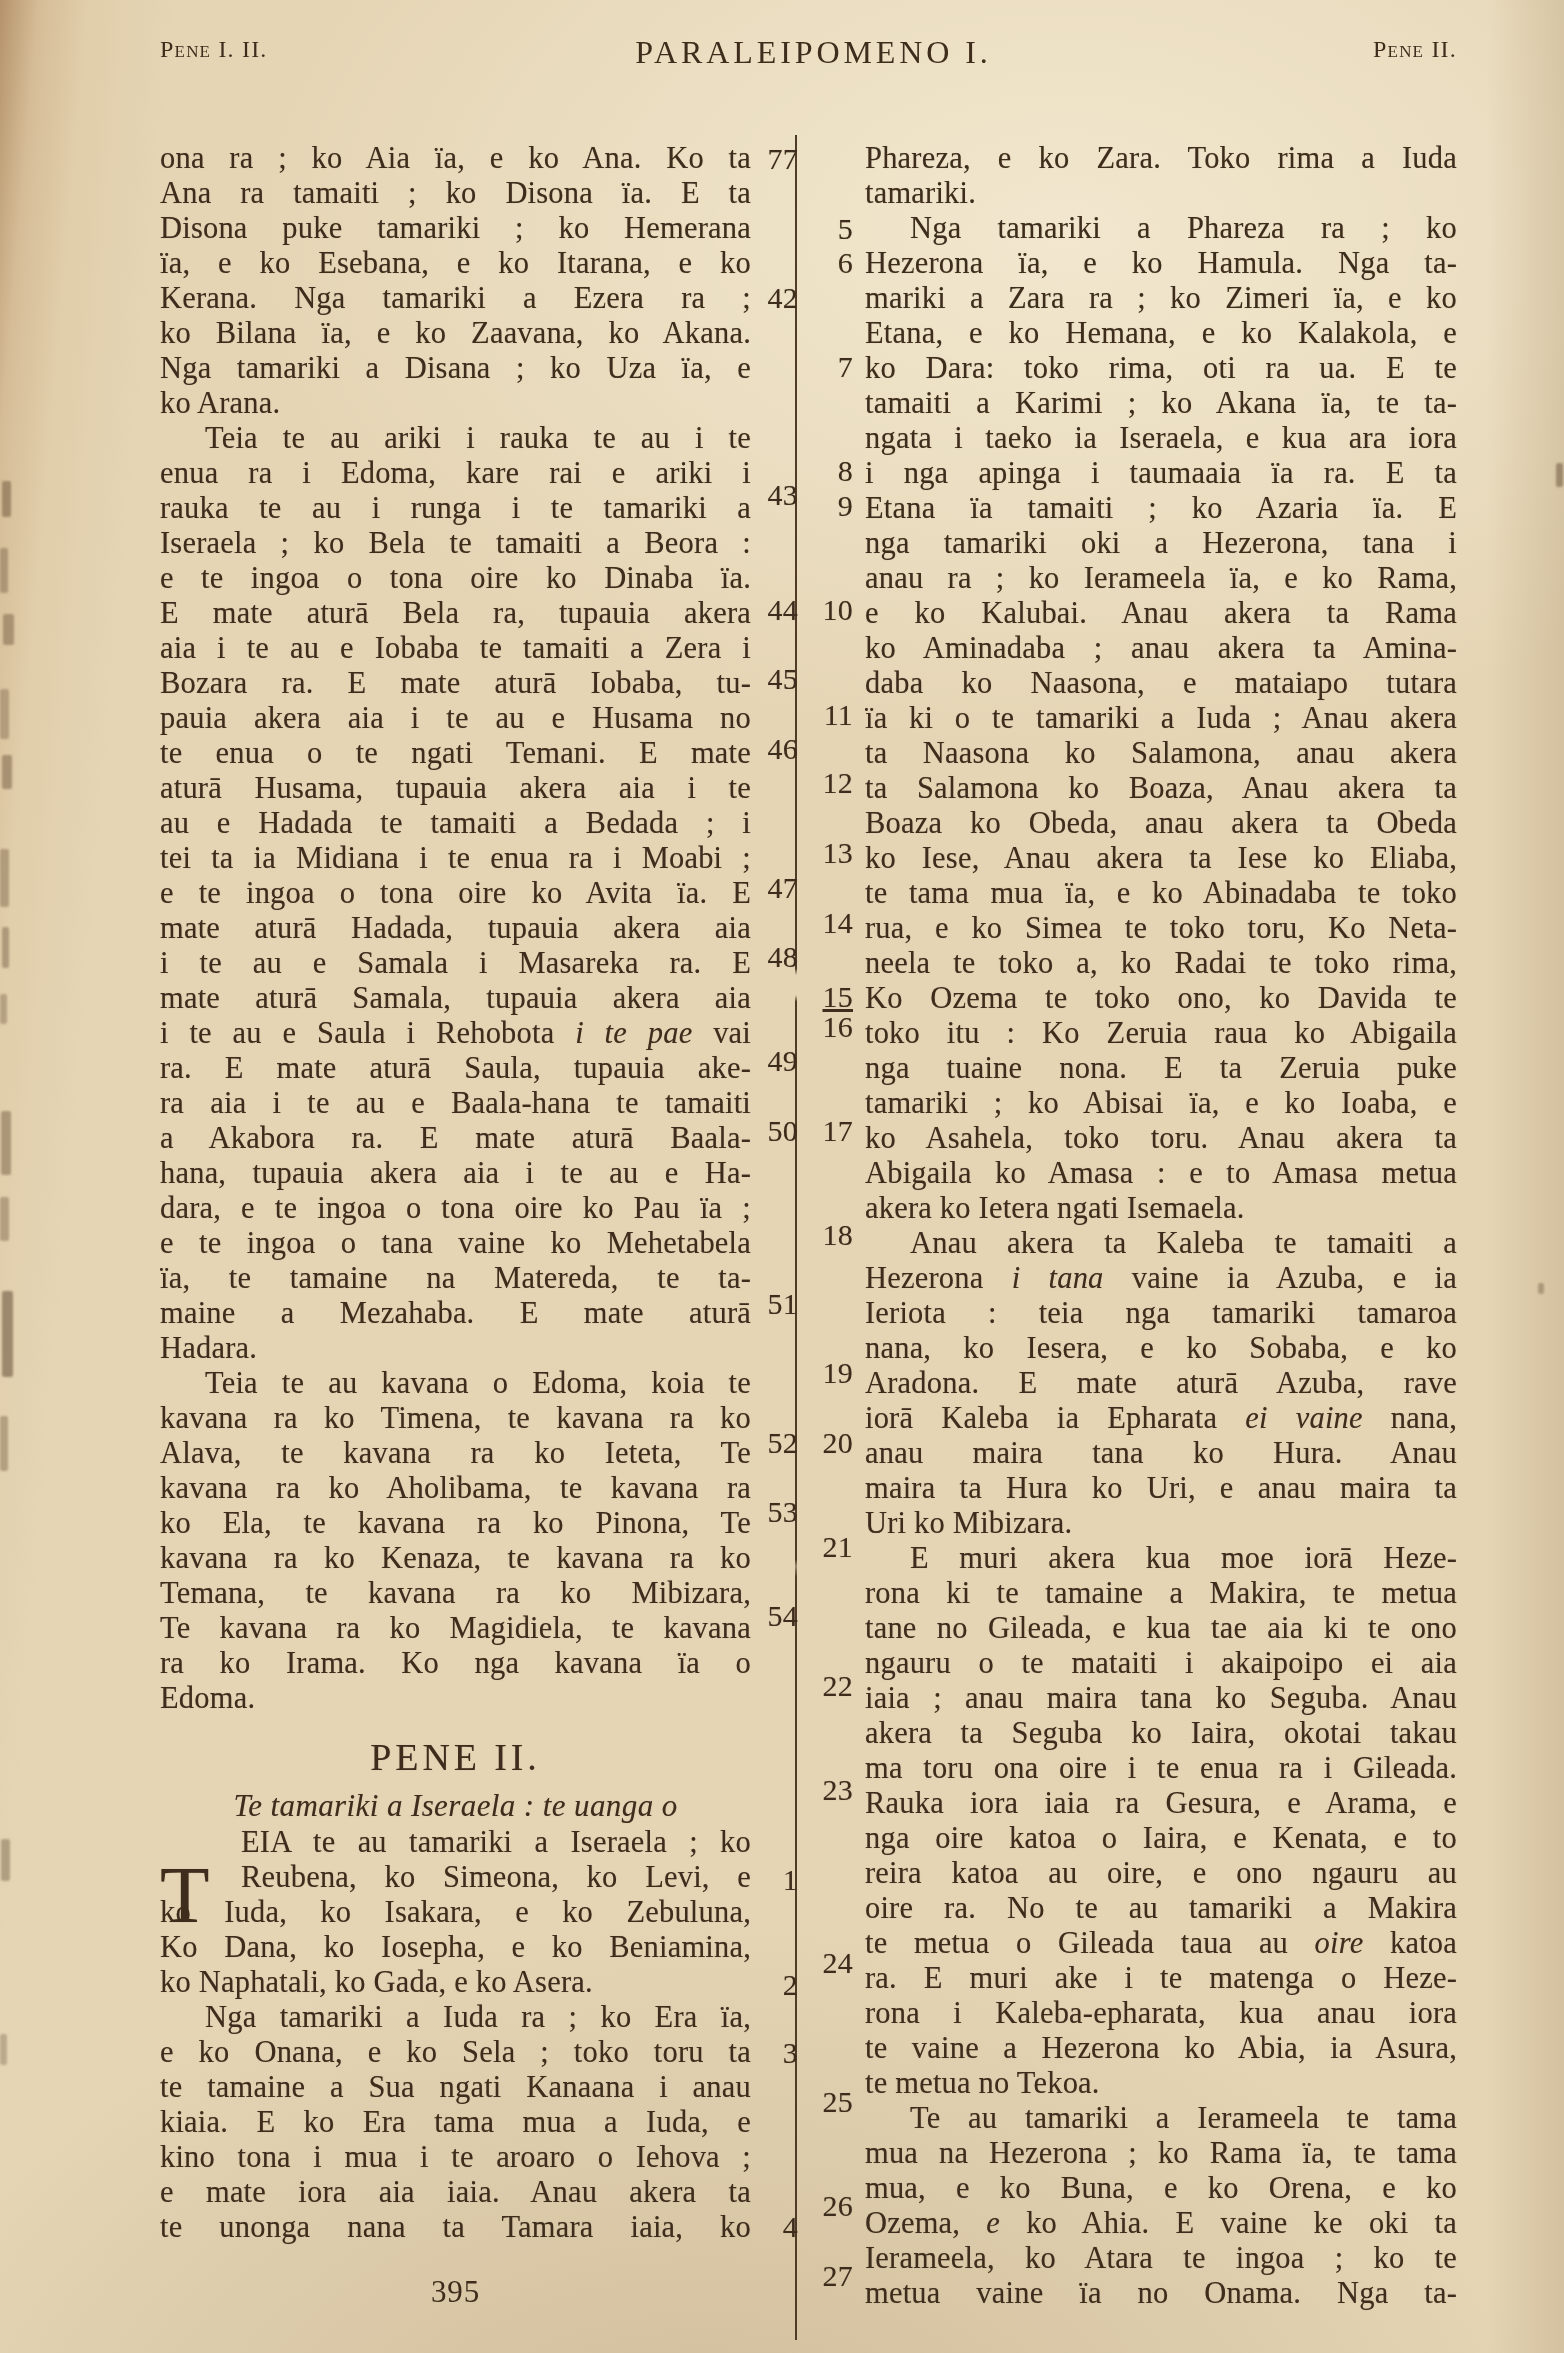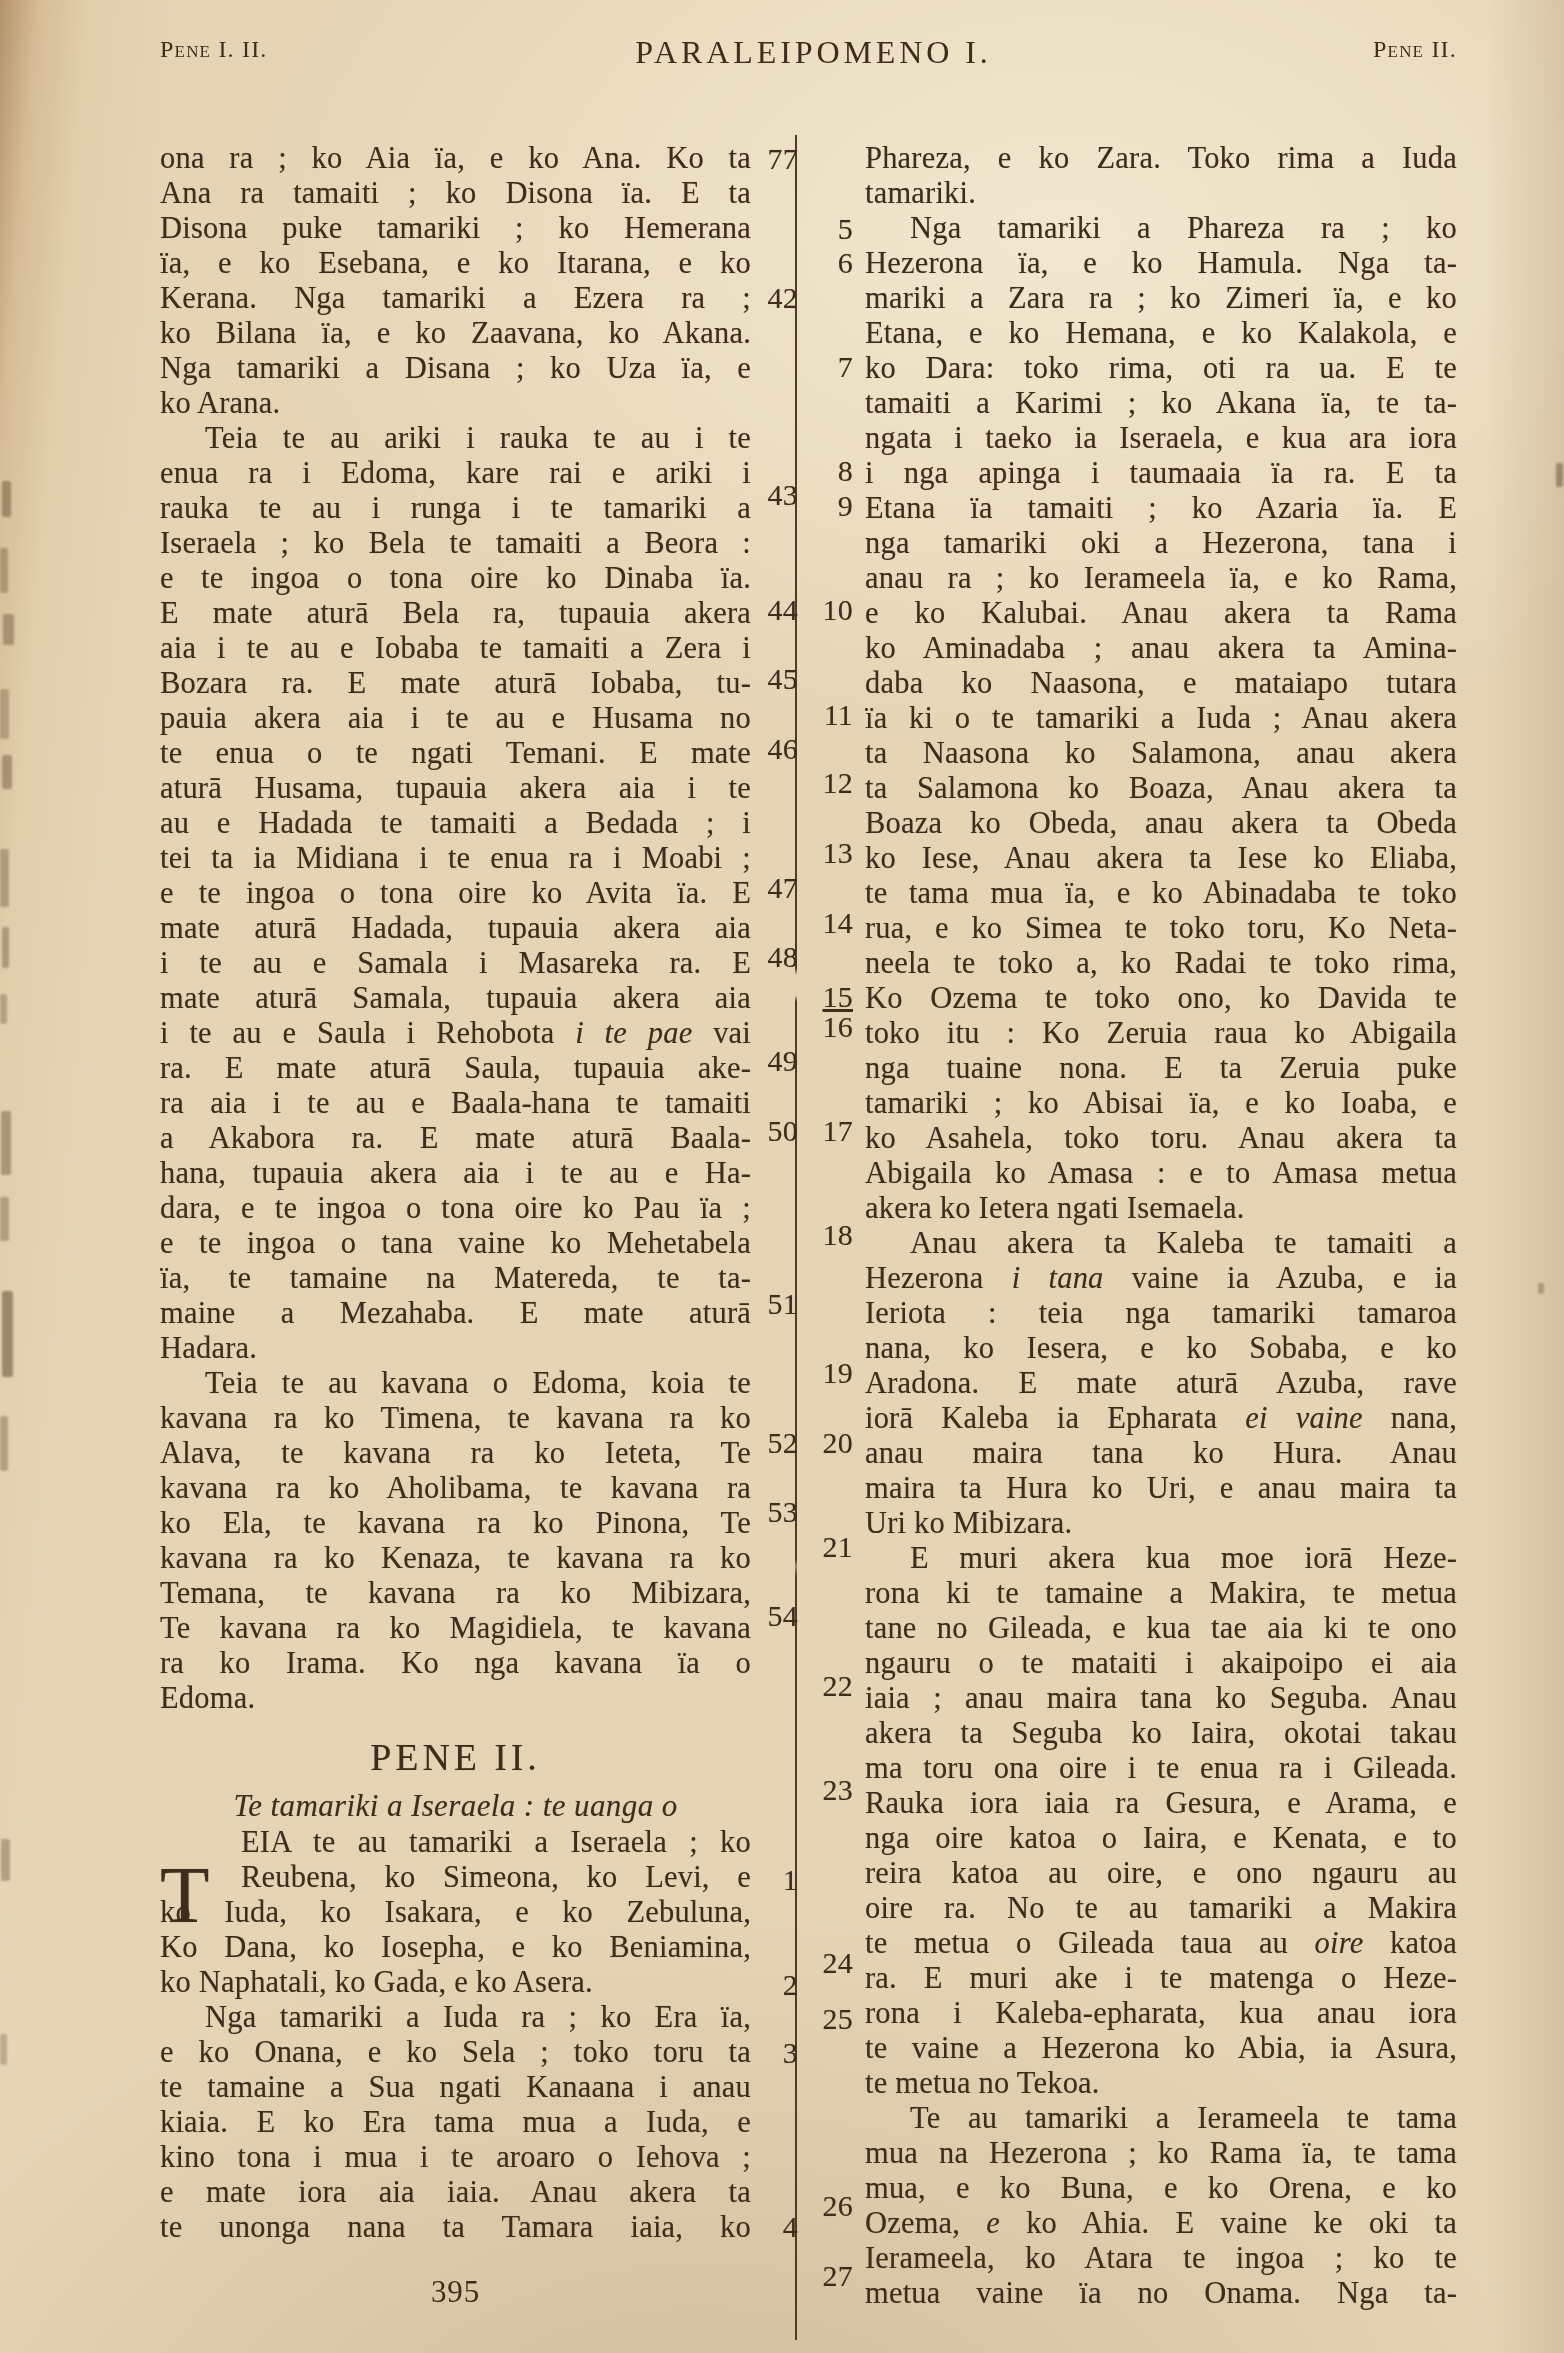--- a/index.html
+++ b/index.html
@@ -224,21 +224,21 @@
       <div class="line">nga oire katoa o Iaira, e Kenata, e to</div>
       <div class="line">reira katoa au oire, e ono ngauru au</div>
       <div class="line">oire ra.  No te au tamariki a Makira</div>
       <div class="line">te metua o Gileada taua au <em>oire</em> katoa</div>
       <div class="line">ra.  E muri ake i te matenga o Heze-</div>
       <div class="vnum numleft" style="top: 1804px;">24</div>
       <div class="line">rona i Kaleba-epharata, kua anau iora</div>
       <div class="line">te vaine a Hezerona ko Abia, ia Asura,</div>
       <div class="line end">te metua no Tekoa.</div>
       <div class="line indent">Te au tamariki a Ierameela te tama</div>
-      <div class="vnum numleft" style="top: 1860px;">25</div>
+      <div class="vnum numleft" style="top: 1943px;">25</div>
       <div class="line">mua na Hezerona ; ko Rama ïa, te tama</div>
       <div class="line">mua, e ko Buna, e ko Orena, e ko</div>
       <div class="line">Ozema, <em>e</em> ko Ahia.  E vaine ke oki ta</div>
       <div class="vnum numleft" style="top: 2047px;">26</div>
       <div class="line">Ierameela, ko Atara te ingoa ; ko te</div>
       <div class="line">metua vaine ïa no Onama.  Nga ta-</div>
       <div class="vnum numleft" style="top: 2117px;">27</div>
     </div>
 
   <div id="pagenum">395</div>

